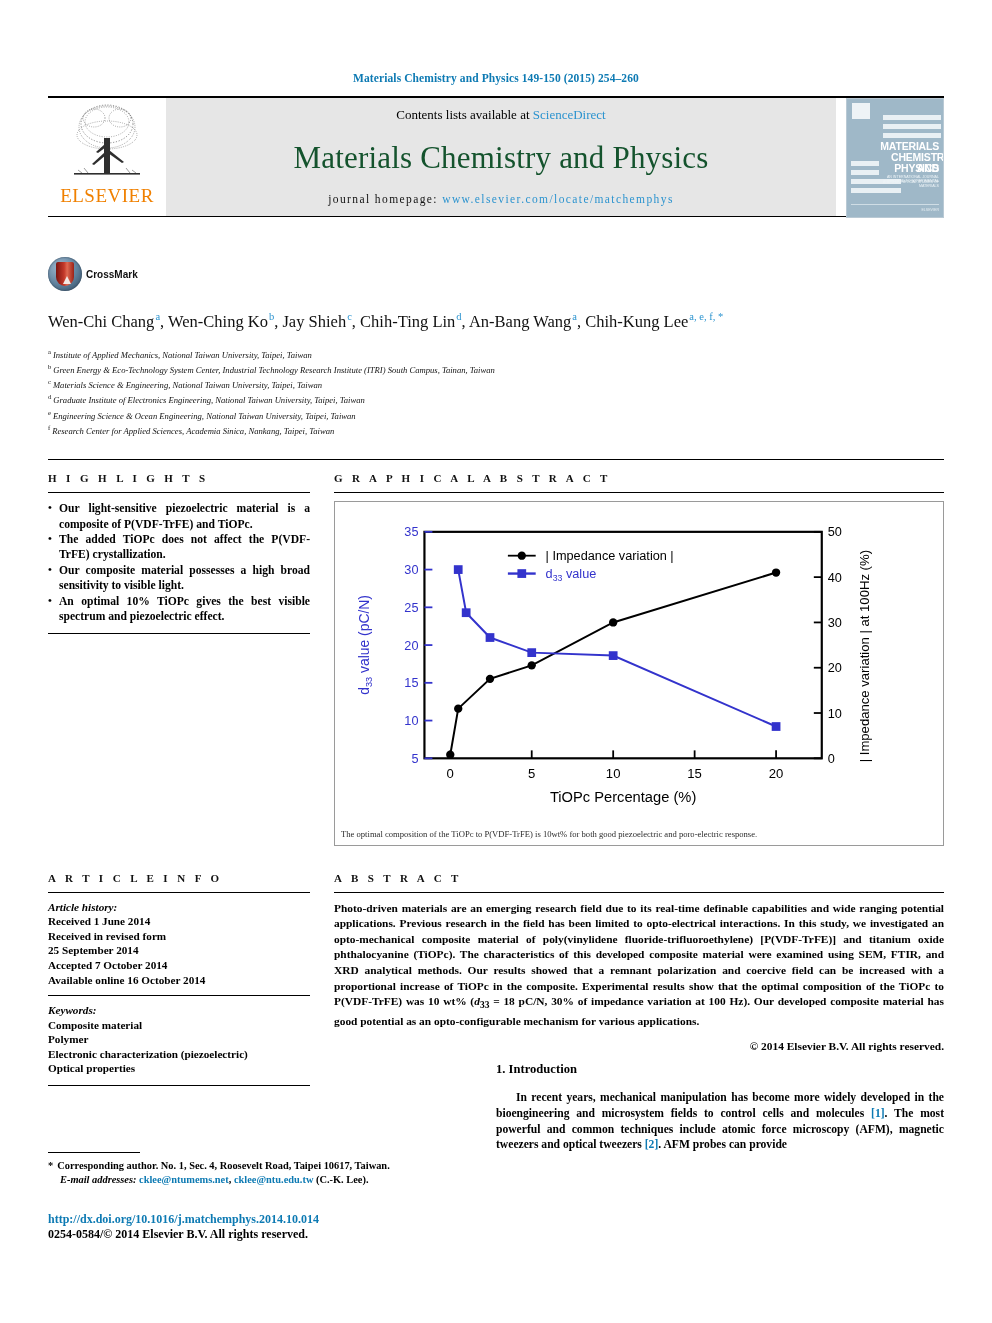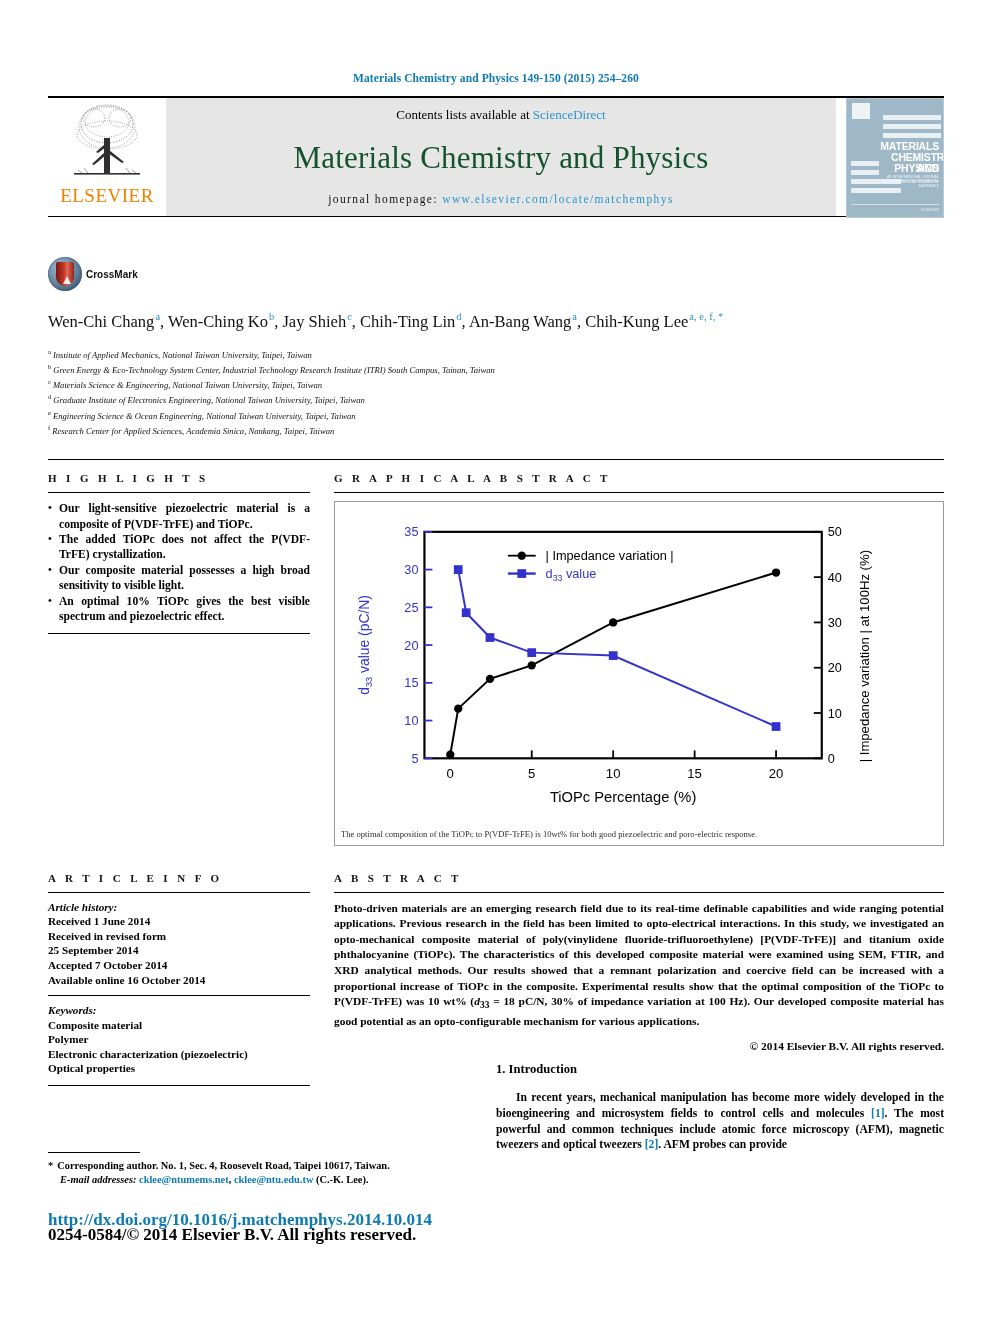--- a/index.html
+++ b/index.html
@@ -395,21 +395,21 @@
   }
   .fn-text .star { padding-right: 4px; }
   .fn-text .ital { font-style: italic; }
   .fn-text a, .fn-text .mail { color: #0d7ab3; text-decoration: none; }
 
   .doi-block {
     position: absolute;
     left: 48px;
     top: 1212px;
     width: 420px;
-    font-size: 17px;
+    font-size: 12px;
     line-height: 15px;
     font-weight: bold;
   }
   .doi-block .doi { color: #0d7ab3; }
 </style>
 </head>
 <body>
 
 <div class="page">
 

